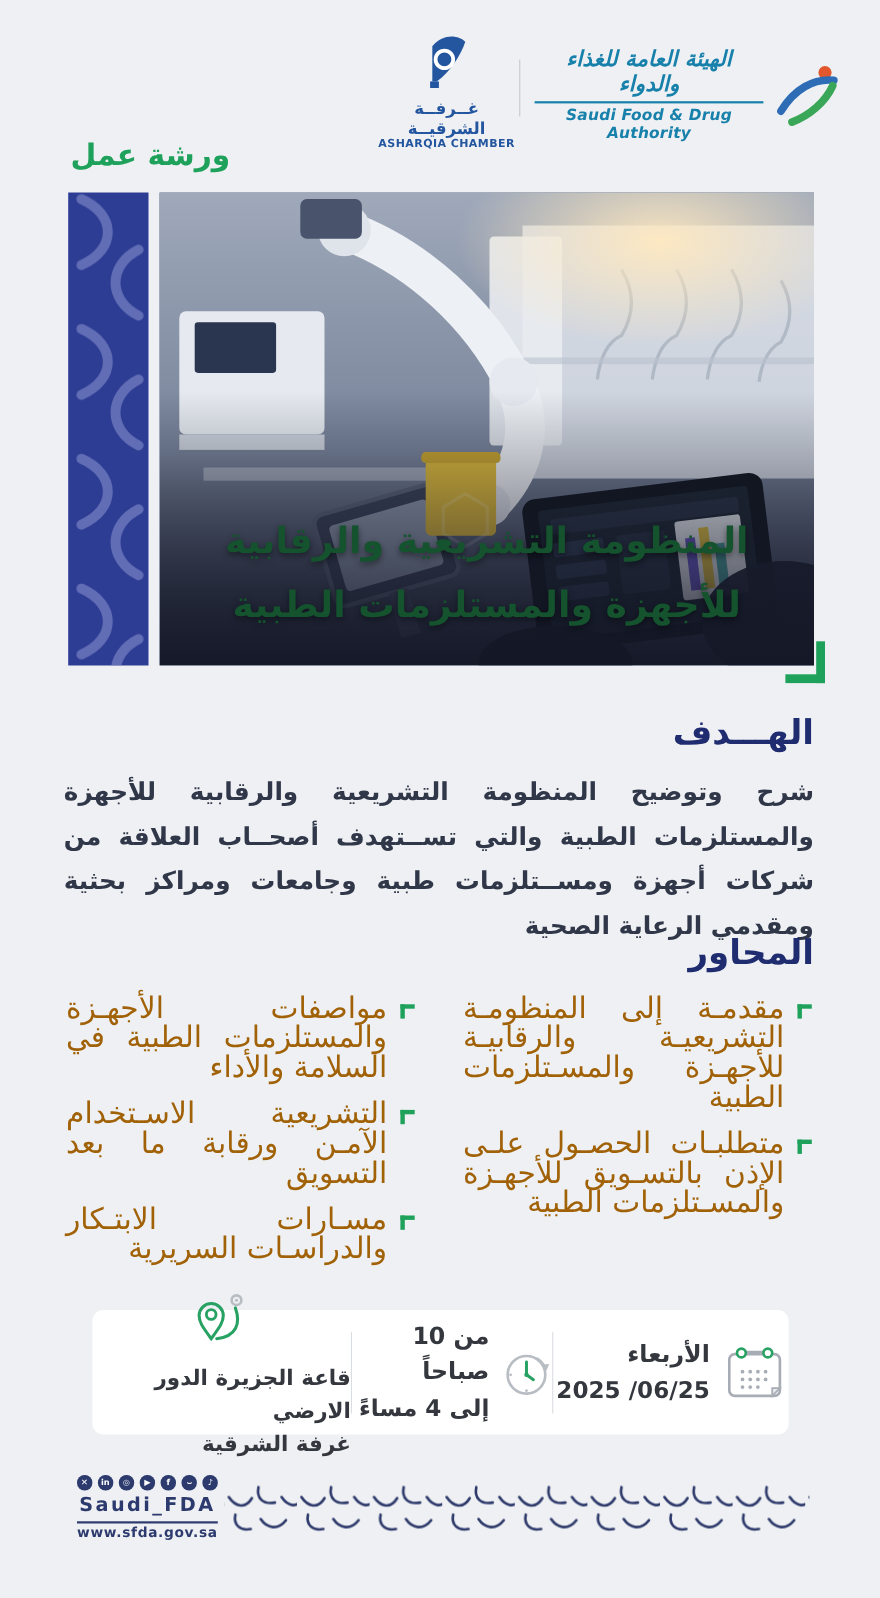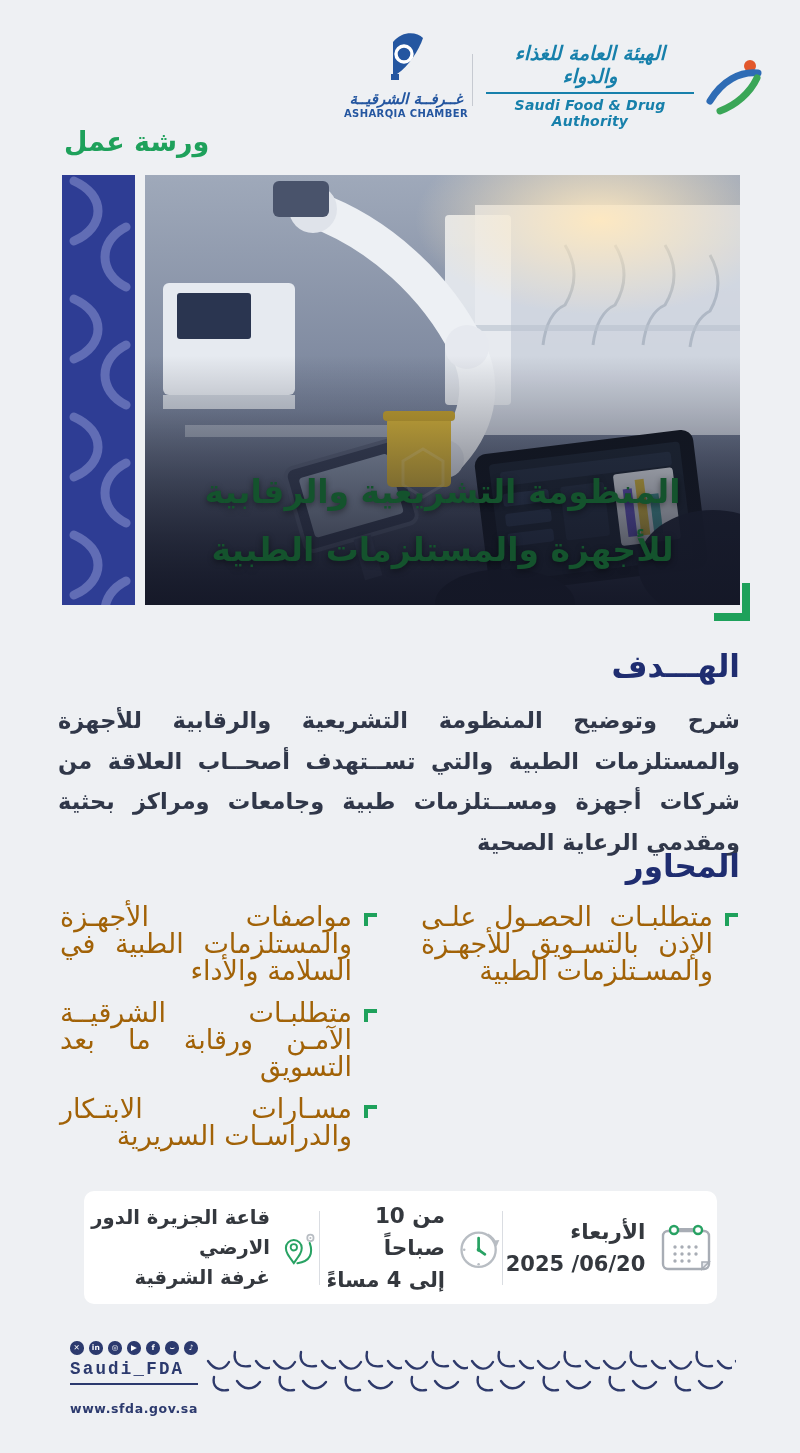--- a/index.html
+++ b/index.html
@@ -4,21 +4,21 @@
 <style>
   html,body{margin:0;padding:0;}
   body{
     width:800px;height:1453px;position:relative;overflow:hidden;
     background:#eef0f3;
     font-family:"DejaVu Sans","Liberation Sans",sans-serif;
     color:#303749;
   }
   
   .chamber{position:absolute;left:342px;top:28px;width:128px;text-align:center;}
-  .chamber .ar{font-size:15px;font-weight:bold;color:#2456a0;direction:rtl;margin-top:2px;font-style:italic;}
+  .chamber .ar{font-size:15px;font-weight:bold;color:#2456a0;direction:rtl;margin-top:2px;}
   .chamber .en{font-size:10px;font-weight:bold;color:#2456a0;letter-spacing:.4px;}
   .header-sep{position:absolute;left:472px;top:54px;width:1px;height:52px;background:#c6cad1;}
   .sfda{position:absolute;left:486px;top:42px;width:282px;display:flex;direction:rtl;align-items:center;gap:10px;}
   .sfda-texts{flex:1;text-align:center;direction:rtl;font-style:italic;}
   .sfda .ar{display:block;font-size:19.5px;font-weight:bold;color:#1780ab;
             border-bottom:2px solid #1780ab;padding-bottom:4px;margin-bottom:3px;}
   .sfda .en{display:block;font-size:14px;font-weight:bold;color:#1780ab;letter-spacing:.2px;direction:ltr;}
   
   .badge{position:absolute;left:64px;top:126px;font-size:27px;font-weight:bold;color:#1ea15b;direction:rtl;}
   
@@ -40,34 +40,34 @@
   .axes-cols{position:absolute;left:60px;right:60px;top:903px;display:flex;direction:rtl;gap:42px;}
   .axes-col{flex:1;}
   .topic{position:relative;padding-right:27px;margin-bottom:15px;font-size:27px;line-height:27px;
          color:#a16207;text-align:justify;direction:rtl;}
   .topic-marker{position:absolute;right:2px;top:10px;width:9px;height:9px;
                 border-top:4px solid #1ea15b;border-left:4px solid #1ea15b;}
   
   .card{position:absolute;left:84px;top:1191px;width:633px;height:113px;background:#ffffff;
         border-radius:10px;display:flex;direction:rtl;align-items:center;}
   .card-group{display:flex;align-items:center;gap:13px;justify-content:center;direction:rtl;}
-  .g-date{width:214px;}  .g-time{width:182px;gap:12px;}  .g-venue{width:234px;}
+  .g-date{width:214px;}  .g-time{width:182px;gap:12px;}  .g-venue{width:234px;flex-direction:column;}
   .card-divider{width:1px;height:74px;background:#dadde2;}
   .card-lines{text-align:right;direction:rtl;color:#34383e;}
   .card-lines .l1{font-size:21.5px;font-weight:bold;line-height:32px;}
   .card-lines .l2{font-size:21px;font-weight:bold;line-height:32px;}
   .ltr{direction:ltr;unicode-bidi:bidi-override;}
   .g-venue .l1,.g-venue .l2{font-size:19.5px;line-height:30px;}
   
   .footer-social{position:absolute;left:70px;top:1341px;width:128px;color:#2c3a6e;}
   .icons-row{display:flex;justify-content:space-between;margin-bottom:4px;}
   .s-icon{width:13.5px;height:13.5px;border-radius:50%;background:#2c3a6e;color:#fff;
           font-size:7.5px;line-height:14px;text-align:center;font-weight:bold;overflow:hidden;}
-  .handle{font-size:17.5px;font-weight:bold;letter-spacing:2.2px;
-          border-bottom:2px solid #2c3a6e;padding-bottom:4px;margin-bottom:16px;direction:ltr;font-family:Liberation Mono, monospace;}
+  .handle{font-size:17.5px;font-weight:bold;letter-spacing:2.2px;text-align:center;
+          border-bottom:2px solid #2c3a6e;padding-bottom:4px;margin-bottom:0;direction:ltr;}
   .website{font-size:12.5px;font-weight:bold;letter-spacing:.6px;text-align:center;direction:ltr;}
   .footer-pattern{position:absolute;left:204px;top:1345px;width:532px;height:54px;}
   svg{display:block;}
 </style>
 </head>
 <body>
 
 <div class="chamber">
   <svg width="54" height="60" viewBox="0 0 54 60" style="margin:0 auto">
     <path d="M14 46 L14 14 C24 2 38 4 44 10 C40 22 30 38 18 46 Z" fill="#2456a0"></path>
@@ -194,31 +194,35 @@
 </div>
 
 <div class="sec-heading goal-heading">الهـــدف</div>
 <div class="goal-text">شرح وتوضيح المنظومة التشريعية والرقابية للأجهزة والمستلزمات الطبية والتي تســتهدف أصحــاب العلاقة من شركات أجهزة ومســتلزمات طبية وجامعات ومراكز بحثية ومقدمي الرعاية الصحية</div>
 
 <div class="sec-heading axes-heading">المحاور</div>
 <div class="axes-cols">
   <div class="axes-col">
     <div class="topic">
       <span class="topic-marker"></span>
+      <span>مقدمـة إلى المنظومـة التشريعيـة والرقابيـة للأجهـزة والمسـتلزمات الطبية</span>
+    </div>
+    <div class="topic">
+      <span class="topic-marker"></span>
       <span>متطلبـات الحصـول علـى الإذن بالتسـويق للأجهـزة والمسـتلزمات الطبية</span>
     </div>
   </div>
   <div class="axes-col">
     <div class="topic">
       <span class="topic-marker"></span>
       <span>مواصفات الأجهـزة والمستلزمات الطبية في السلامة والأداء</span>
     </div>
     <div class="topic">
       <span class="topic-marker"></span>
-      <span>متطلبـات الشرقيــة الآمـن ورقابة ما بعد التسويق</span>
+      <span>التشريعية الاسـتخدام الآمـن ورقابة ما بعد التسويق</span>
     </div>
     <div class="topic">
       <span class="topic-marker"></span>
       <span>مسـارات الابتـكار والدراسـات السريرية</span>
     </div>
   </div>
 </div>
 
 <div class="card">
   <div class="card-group g-date">
@@ -237,21 +241,21 @@
           <circle cx="31" cy="33" r="1.7"></circle>
           <circle cx="38" cy="33" r="1.7"></circle>
         <circle cx="17" cy="40" r="1.7"></circle>
           <circle cx="24" cy="40" r="1.7"></circle>
           <circle cx="31" cy="40" r="1.7"></circle>
       </g>
       <path d="M44 48 l7 -7 -7 0 z" fill="#e7e9ed" stroke="#a8adb5" stroke-width="1.6"></path>
     </svg>
     <div class="card-lines">
       <div class="l1">الأربعاء</div>
-      <div class="l2 ltr">2025 /06/20</div>
+      <div class="l2 ltr">2025 /06/25</div>
     </div>
   </div>
 
   <div class="card-divider"></div>
 
   <div class="card-group g-time">
     <svg width="50" height="52" viewBox="0 0 50 52">
       <circle cx="24" cy="28" r="19" fill="none" stroke="#b8bdc3" stroke-width="2.6"></circle>
       <path d="M34 11 A20 20 0 0 1 43 21" fill="none" stroke="#b8bdc3" stroke-width="2.4"></path>
       <path d="M44 24 l3 -7 -8 1 z" fill="#b8bdc3"></path>

